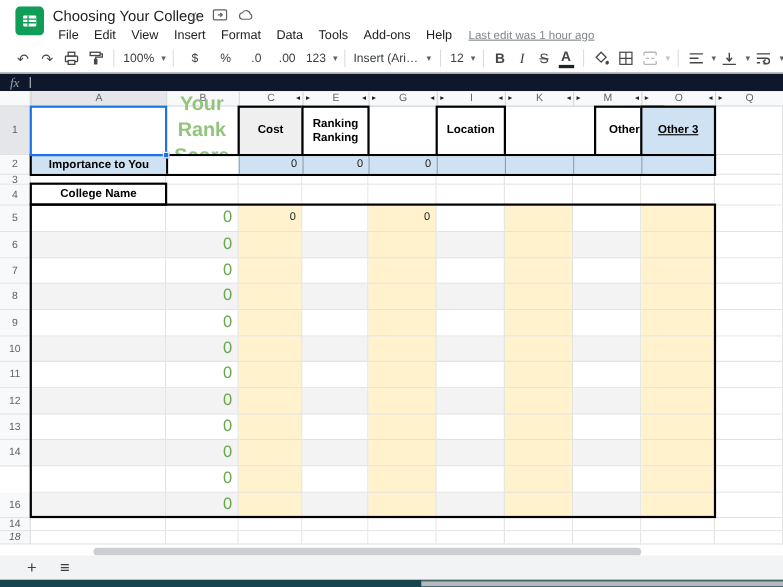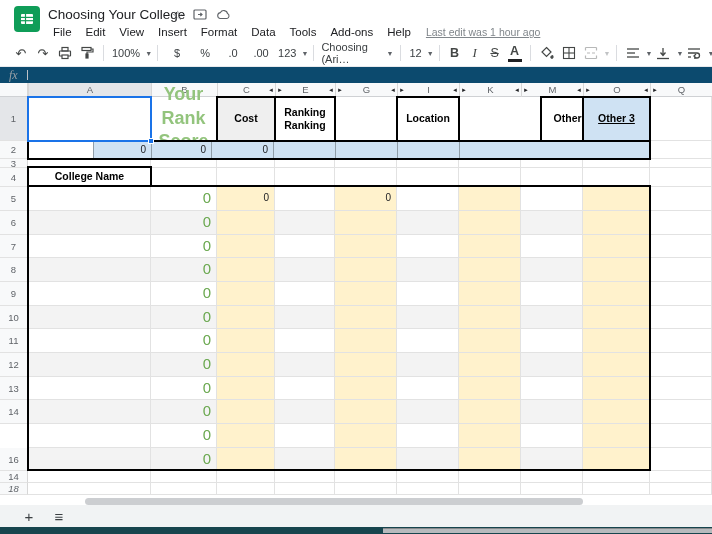--- a/index.html
+++ b/index.html
@@ -23,21 +23,21 @@
   .tbtxt{font-size:11px;color:#3c4043;padding:0 3px;flex:none;}
   .arw{font-size:7px;color:#5f6368;margin-left:2px;flex:none;}
   .fontbox{width:72px;font-size:11px;color:#3c4043;display:flex;justify-content:space-between;align-items:center;flex:none;padding:0 2px;}
   .ltr{font-size:12.5px;font-weight:bold;width:20px;text-align:center;flex:none;}
   .ltr.it{font-style:italic;font-weight:normal;font-family:"Liberation Serif",serif;font-size:13px;}
   .ltr.st{text-decoration:line-through;font-weight:normal;}
   .ltr.tc{font-weight:bold;border-bottom:3px solid #202124;line-height:12px;height:14px;width:14px;margin:0 3px;}
   .disabled{opacity:.38;}
 
   
-  .fbar{position:absolute;left:0;top:66px;width:712px;height:16px;border-top:1px solid #e8eaed;border-bottom:1px solid #e0e0e0;display:flex;align-items:center;background:#0c4a6e;}
+  .fbar{position:absolute;left:0;top:66px;width:712px;height:16px;border-top:1px solid #e8eaed;border-bottom:1px solid #e0e0e0;display:flex;align-items:center;background:#0f172a;}
   .fx{font-family:"Liberation Serif",serif;font-style:italic;font-size:12px;color:#9aa0a6;padding:0 9px;}
   .fdiv{width:1px;height:10px;background:#bdc1c6;}
   .finput{flex:1;height:100%;}
 
   
   .grid{position:absolute;left:0;top:83px;width:712px;height:414px;background:#fff;overflow:hidden;}
   .grid div{box-sizing:border-box;}
   .headrow{position:absolute;left:0;top:0;width:712px;height:14px;background:#f8f9fa;border-bottom:1px solid #cfd1d4;}
   .colhead{position:absolute;top:0;height:14px;line-height:13px;text-align:center;font-size:9.5px;color:#5f6368;border-left:1px solid #d7d7d7;}
   .colhead.hl{background:#e4e6e9;}
@@ -132,21 +132,21 @@
       <span class="arw">▼</span>
     <div class="sep"></div>
     <span class="tb tbtxt">$</span>
     <span class="tb tbtxt">%</span>
     <span class="tb tbtxt">.0</span>
     <span class="tb tbtxt">.00</span>
     <span class="tbtxt">123</span>
       <span class="arw">▼</span>
     <div class="sep"></div>
     <span class="fontbox">
-        <span>Choosing (Ari…</span>
+        <span>Insert (Ari…</span>
         <span class="arw">▼</span>
       </span>
     <div class="sep"></div>
     <span class="tbtxt">12</span>
       <span class="arw">▼</span>
     <div class="sep"></div>
     <span class="ltr">B</span>
     <span class="ltr it">I</span>
     <span class="ltr st">S</span>
     <span class="ltr tc">A</span>
@@ -412,20 +412,21 @@
       <div class="cell" style="left: 521px; top: 400px; width: 62px; height: 12px; line-height: 10px; background: rgb(255, 255, 255);"></div>
       <div class="cell" style="left: 583px; top: 400px; width: 67px; height: 12px; line-height: 10px; background: rgb(255, 255, 255);"></div>
       <div class="cell" style="left: 650px; top: 400px; width: 62px; height: 12px; line-height: 10px; background: rgb(255, 255, 255);"></div>
       <div class="rankhead" style="left: 151px; top: 14px; width: 66px; height: 44px; background: rgb(255, 255, 255);">Your Rank Score</div>
       <div class="hcell" style="left: 216px; top: 13px; width: 60px; height: 46px; background: rgb(239, 239, 239);">Cost</div>
       <div class="hcell" style="left: 274px; top: 13px; width: 62px; height: 46px; background: rgb(255, 255, 255);">Ranking Ranking</div>
       <div class="hcell" style="left: 396px; top: 13px; width: 64px; height: 46px; background: rgb(255, 255, 255);">Location</div>
       <div class="hcell" style="left: 540px; top: 13px; width: 64px; height: 46px; background: rgb(255, 255, 255);">Other 2</div>
       <div class="hcell" style="left: 582px; top: 13px; width: 69px; height: 46px; background: rgb(207, 226, 243); text-decoration: underline;">Other 3</div>
       <div class="band" style="left: 27px; top: 57px; width: 624px; height: 20px; background: rgb(207, 226, 243);">
+        <div class="bandlabel" style="width: 124px; box-sizing: border-box; background: rgb(207, 226, 243); border-right: 2px solid rgb(0, 0, 0);">Importance to You</div>
         <div class="" style="width: 64px; box-sizing: border-box; background: rgb(255, 255, 255);"></div>
         <div class="bandnum" style="width: 58px; box-sizing: border-box; background: rgb(207, 226, 243); border-left: 1px solid rgba(0, 0, 0, 0.3); line-height: 16px;">0</div>
         <div class="bandnum" style="width: 60px; box-sizing: border-box; background: rgb(207, 226, 243); border-left: 1px solid rgba(0, 0, 0, 0.3); line-height: 16px;">0</div>
         <div class="bandnum" style="width: 62px; box-sizing: border-box; background: rgb(207, 226, 243); border-left: 1px solid rgba(0, 0, 0, 0.3); line-height: 16px;">0</div>
         <div class="bandnum" style="width: 62px; box-sizing: border-box; background: rgb(207, 226, 243); border-left: 1px solid rgba(0, 0, 0, 0.3); line-height: 16px;"></div>
         <div class="bandnum" style="width: 62px; box-sizing: border-box; background: rgb(207, 226, 243); border-left: 1px solid rgba(0, 0, 0, 0.3); line-height: 16px;"></div>
         <div class="bandnum" style="width: 62px; box-sizing: border-box; background: rgb(207, 226, 243); border-left: 1px solid rgba(0, 0, 0, 0.3); line-height: 16px;"></div>
         <div class="bandnum" style="width: 66px; box-sizing: border-box; background: rgb(207, 226, 243); border-left: 1px solid rgba(0, 0, 0, 0.3); line-height: 16px;"></div>
       </div>
       <div class="hcell" style="left: 27px; top: 83px; width: 125px; height: 21px; background: rgb(255, 255, 255);">College Name</div>

